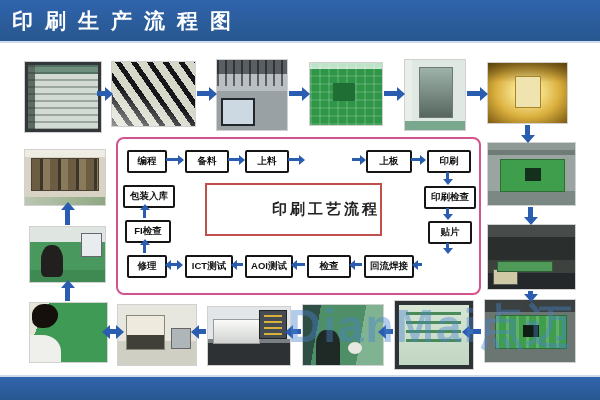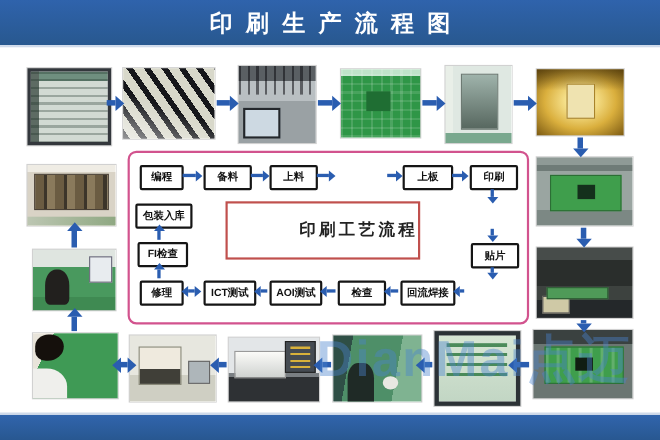--- a/index.html
+++ b/index.html
@@ -1,20 +1,20 @@
 <!DOCTYPE html>
 <html><head>
 <meta charset="utf-8">
 <style>
   html,body{margin:0;padding:0;background:#fff;}
   #canvas{position:relative;width:600px;height:400px;background:#fff;overflow:hidden;
     font-family:"Liberation Sans",sans-serif;}
   
   #titlebar{position:absolute;left:0;top:0;width:600px;height:41px;background:linear-gradient(180deg,#2f63ac,#28588f);
-    border-bottom:2px solid #cfdaea;display:flex;align-items:center;justify-content:center;}
+    border-bottom:2px solid #cfdaea;display:flex;align-items:center;}
   #titlebar .t{color:#fff;font-family:"Liberation Serif",serif;font-weight:bold;font-size:21px;letter-spacing:12px;padding-left:12px;}
   #bottombar{position:absolute;left:0;top:375px;width:600px;height:25px;background:linear-gradient(180deg,#3165ad,#27568e);
     border-top:2px solid #cfdaea;}
   
   #flowframe{position:absolute;left:116px;top:137px;width:361px;height:154px;border:2px solid #d2538e;border-radius:8px;background:#fff;}
   #centerbox{position:absolute;left:205px;top:183px;width:173px;height:49px;border:2px solid #c0504d;background:#fff;
     display:flex;align-items:center;justify-content:flex-end;}
   #centerbox .t{font-family:"Liberation Serif",serif;font-size:15px;letter-spacing:3px;color:#222;font-weight:bold;}
   
   .fbox{position:absolute;height:19px;border:2px solid #151515;border-radius:2px;background:#fff;
@@ -147,20 +147,21 @@
   <div id="centerbox">
     <span class="t">印刷工艺流程</span>
   </div>
 
   <div class="fbox" style="left:127px;top:150px;width:36px;">编程</div>
   <div class="fbox" style="left:185px;top:150px;width:40px;">备料</div>
   <div class="fbox" style="left:245px;top:150px;width:40px;">上料</div>
   <div class="fbox" style="left:366px;top:150px;width:42px;">上板</div>
   <div class="fbox" style="left:427px;top:150px;width:40px;">印刷</div>
 
+  <div class="fbox" style="left:424px;top:186px;width:48px;">印刷检查</div>
   <div class="fbox" style="left:428px;top:221px;width:40px;">贴片</div>
 
   <div class="fbox" style="left:364px;top:255px;width:46px;text-align:center;">回流焊接</div>
   <div class="fbox" style="left:307px;top:255px;width:40px;">检查</div>
   <div class="fbox" style="left:245px;top:255px;width:44px;">AOI测试</div>
   <div class="fbox" style="left:185px;top:255px;width:44px;">ICT测试</div>
   <div class="fbox" style="left:127px;top:255px;width:36px;">修理</div>
 
   <div class="fbox" style="left:125px;top:220px;width:42px;">FI检查</div>
   <div class="fbox" style="left:123px;top:185px;width:48px;">包装入库</div>

